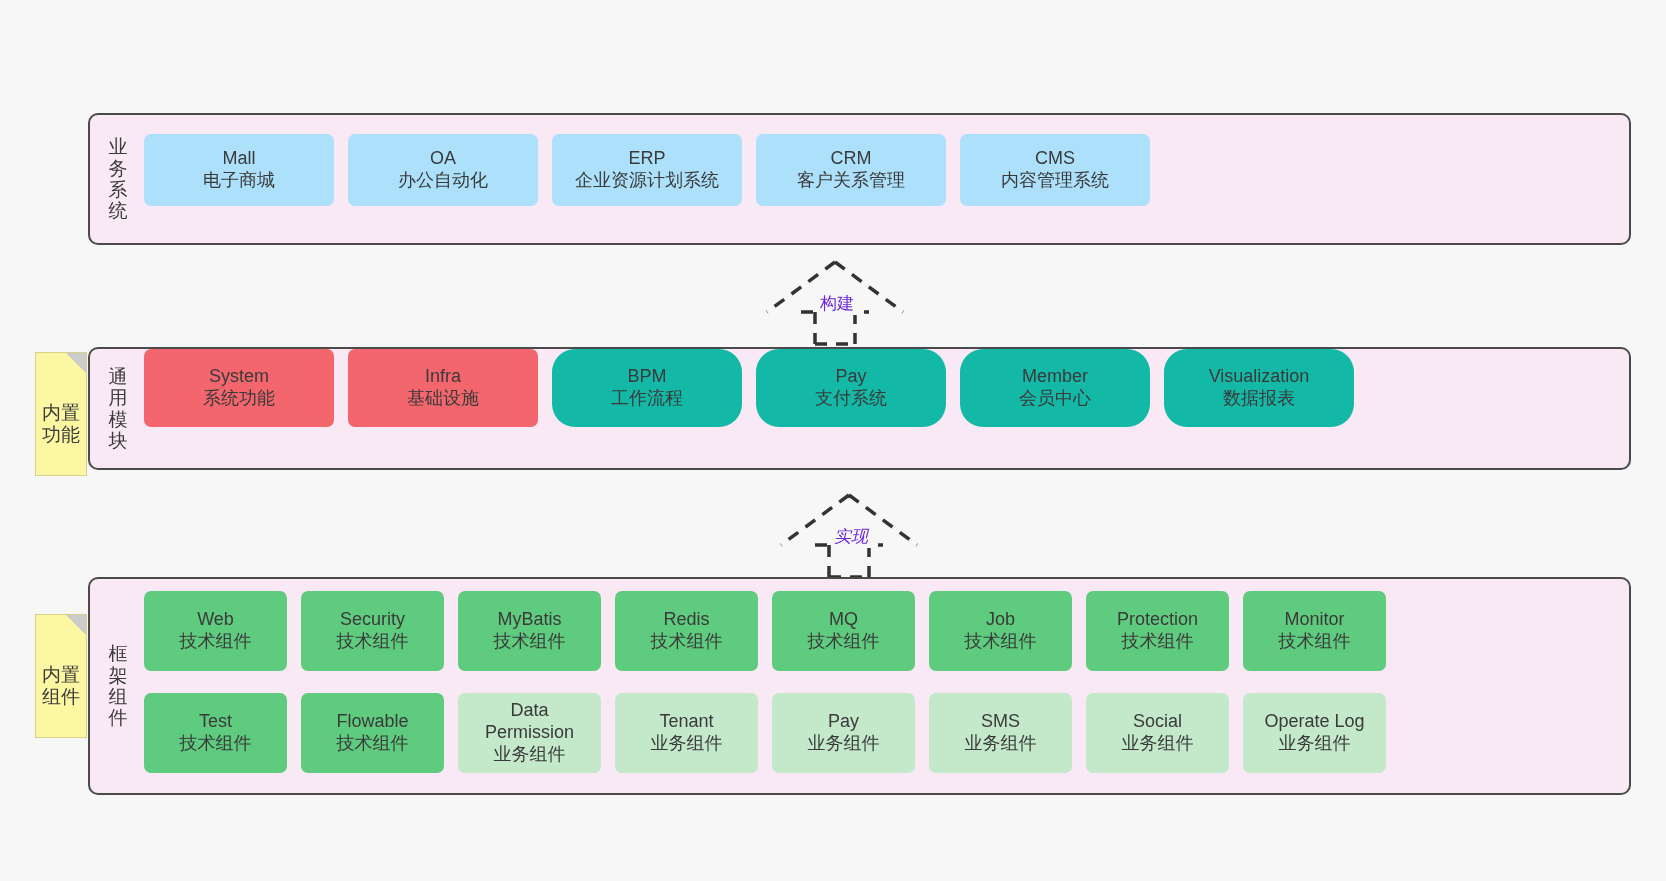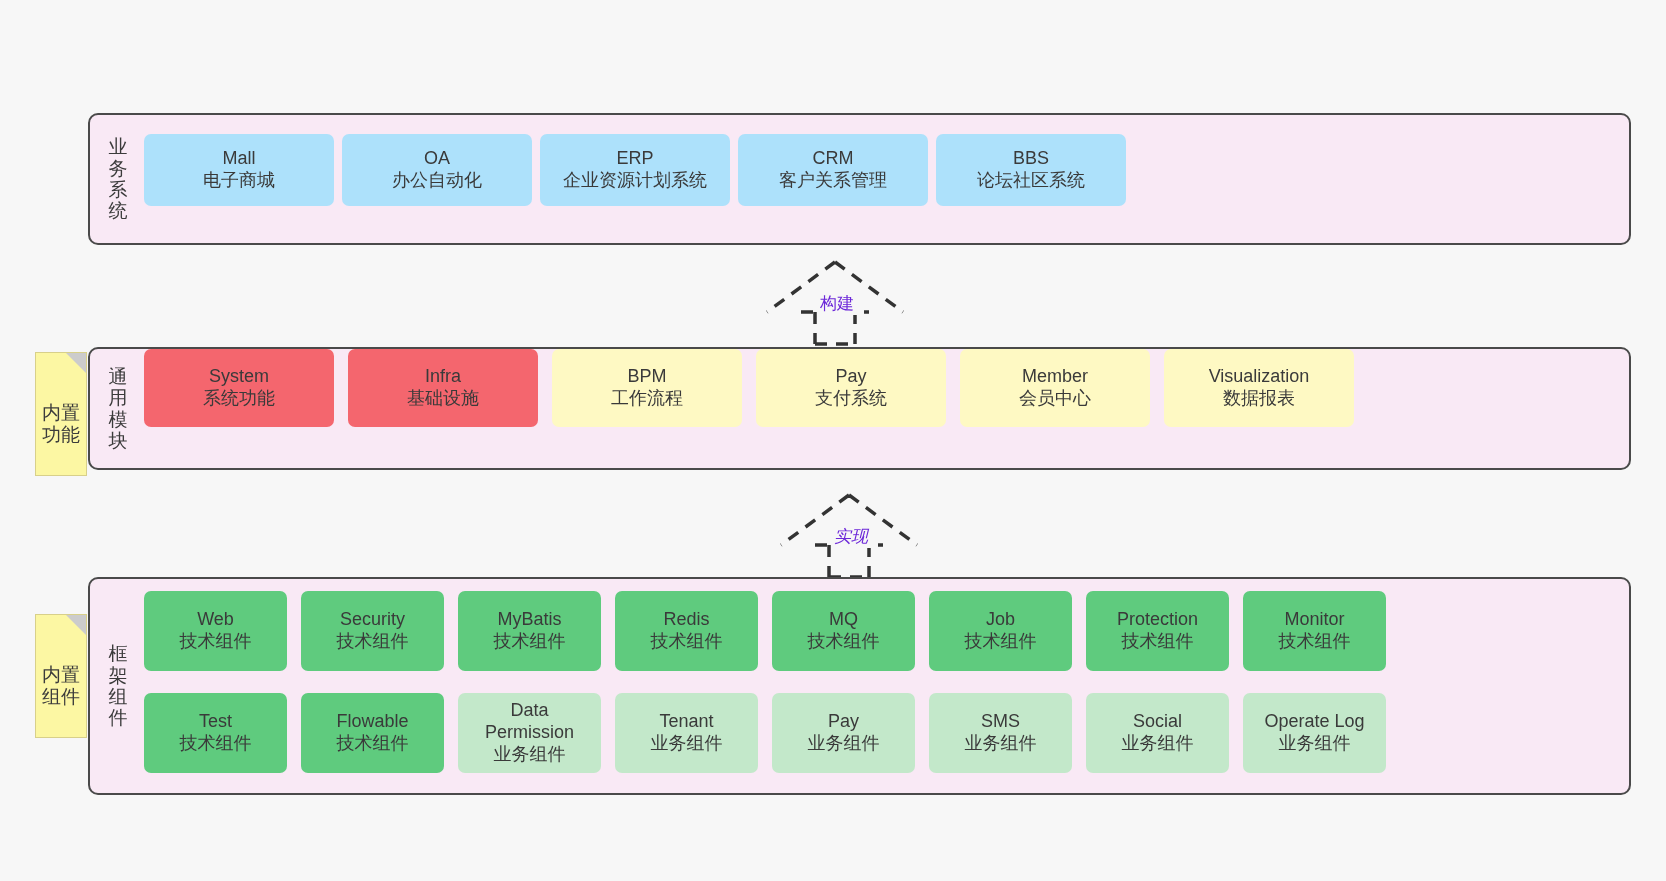--- a/index.html
+++ b/index.html
@@ -64,27 +64,27 @@
     font-size:18px;
     line-height:1.22;
     color:#3a3a3a;
     box-sizing:border-box;
     padding:4px 6px;
   }
   .card .en{display:block;}
   .card .cn{display:block;}
   .blue{background:#ade1fb;}
   .red-strong{background:#f4666e;}
-  .red-soft{background:#fef9c3;}
+  .red-soft{background:#14b8a6;border-radius:23px;}
   .green-strong{background:#5fcb7e;}
   .green-soft{background:#c3e8ca;}
 
   
   #layer-business{left:88px;top:113px;width:1543px;height:132px;}
-  #layer-business .layer-body{gap:8px;padding:0 14px 0 8px;margin-top:37px;}
+  #layer-business .layer-body{gap:14px;padding:0 14px 0 8px;margin-top:37px;}
   #layer-business .card{height:72px;flex:0 0 auto;width:190px;}
 
   #layer-common{left:88px;top:347px;width:1543px;height:123px;}
   #layer-common .card{height:78px;flex:0 0 auto;width:190px;}
 
   #layer-framework{left:88px;top:577px;width:1543px;height:218px;}
   #layer-framework .card{height:80px;flex:0 0 auto;width:143px;}
 
   
   .note{
@@ -148,22 +148,22 @@
       </div>
       <div class="card blue">
         <span class="en">ERP</span>
         <span class="cn">企业资源计划系统</span>
       </div>
       <div class="card blue">
         <span class="en">CRM</span>
         <span class="cn">客户关系管理</span>
       </div>
       <div class="card blue">
-        <span class="en">BBS</span>
-        <span class="cn">论坛社区系统</span>
+        <span class="en">CMS</span>
+        <span class="cn">内容管理系统</span>
       </div>
 
     </div>
   </div>
 
   <div class="gen-arrow" id="arrow-build">
     <svg width="160" height="88" viewBox="0 0 160 88">
       <path d="M80 4 L148 54 M80 4 L12 54 M46 54 L114 54 M60 54 L60 86 M100 54 L100 86 M60 86 L100 86" fill="none" stroke="#333333" stroke-width="3.5" stroke-dasharray="12 9"></path>
     </svg>
     <span class="gen-label">构建</span>

